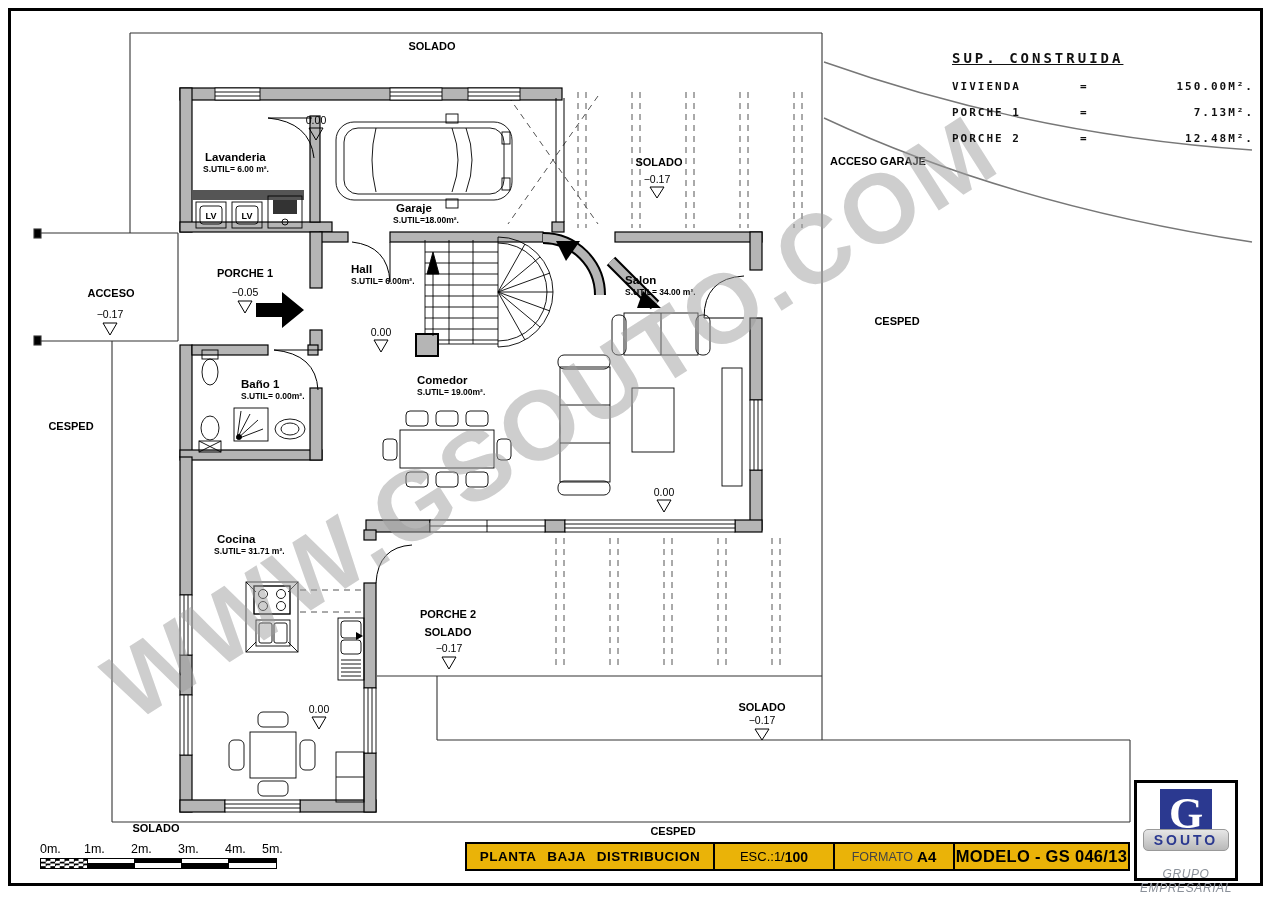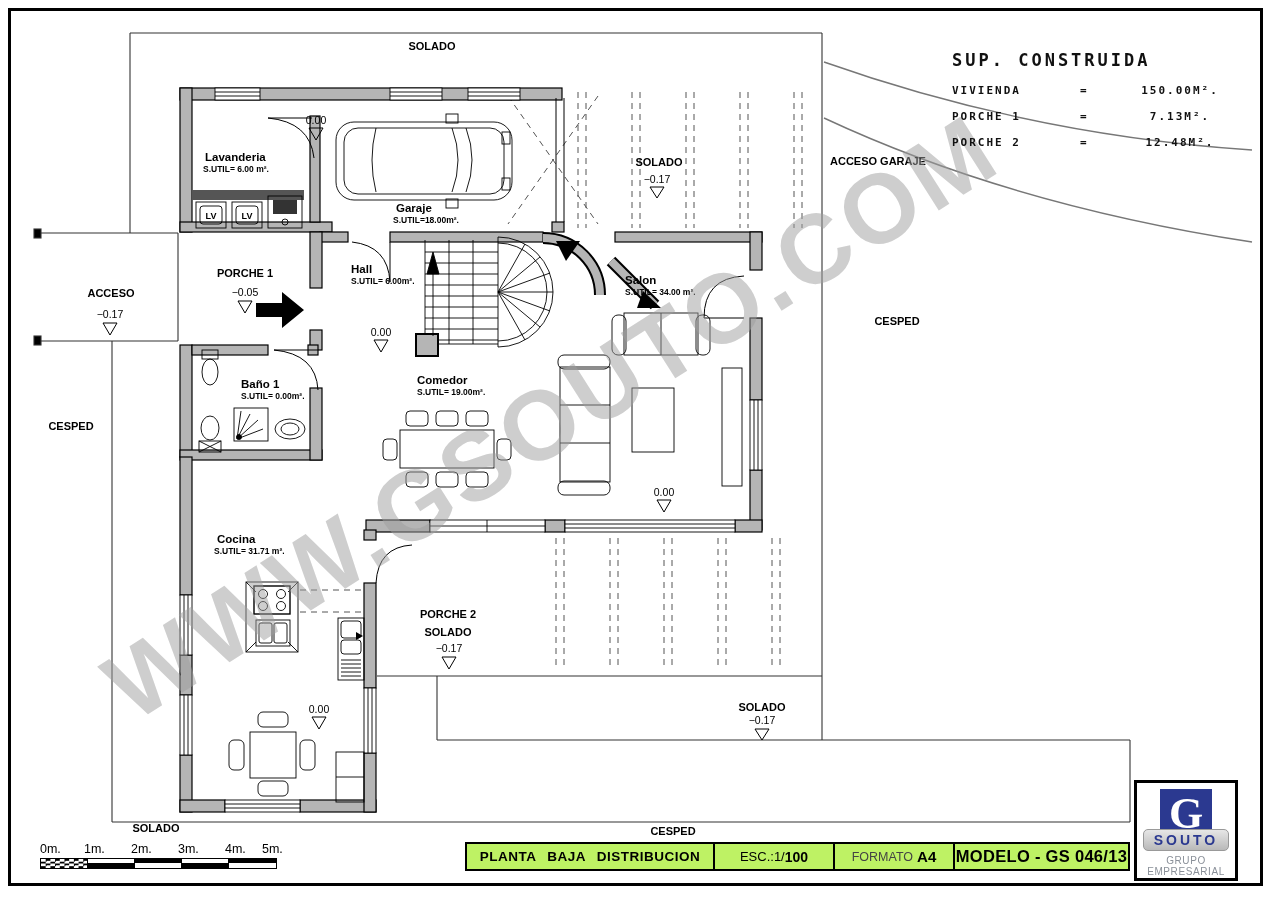--- a/index.html
+++ b/index.html
@@ -6,51 +6,51 @@
   .sheet{position:relative;width:1273px;height:900px;background:#fff;overflow:hidden;
          font-family:"Liberation Sans",sans-serif;}
   .frame{position:absolute;left:8px;top:8px;right:10px;bottom:14px;border:3px solid #000;z-index:0;}
   svg.plan{position:absolute;left:0;top:0;z-index:1;}
   .watermark{position:absolute;left:115px;top:640px;height:110px;z-index:2;
              transform:rotate(-32.5deg);transform-origin:left center;
              font-weight:bold;font-size:98px;letter-spacing:4px;line-height:110px;
              color:#9e9e9e;opacity:.5;white-space:nowrap;pointer-events:none;}
   .legend{position:absolute;left:952px;top:50px;width:302px;z-index:3;
           font-family:"DejaVu Sans Mono",monospace;font-weight:bold;color:#111;}
-  .legend .ltitle{font-size:17px;letter-spacing:3px;margin-bottom:14px;}
+  .legend .ltitle{font-size:14px;letter-spacing:3px;margin-bottom:14px;text-decoration:underline;}
   .lrow{display:flex;font-size:11px;letter-spacing:2px;margin-bottom:13px;}
   .lrow .ll{width:128px;}
   .lrow .le{width:26px;}
-  .lrow .lval{flex:1;text-align:center;}
+  .lrow .lval{flex:1;text-align:right;}
   .scalebar{position:absolute;left:40px;top:842px;width:236px;height:26px;z-index:3;}
   .sb-labels{position:relative;height:15px;font-size:12.5px;color:#000;}
   .sb-labels span{position:absolute;top:0;}
   .sb-bar{position:absolute;left:0;top:16px;width:235px;height:9px;border:1px solid #000;display:flex;}
   .sb-seg{width:47px;height:100%;border-right:1px solid #000;box-sizing:border-box;}
   .sb-seg:last-child{border-right:none;}
   .sb-check{background:repeating-conic-gradient(#000 0% 25%, #fff 0% 50%) 0 0 / 9.4px 4.5px;}
   .sb-wb{background:linear-gradient(#fff 0 50%, #000 0);}
   .sb-bw{background:linear-gradient(#000 0 50%, #fff 0);}
   .titlebar{position:absolute;left:465px;top:842px;width:665px;height:29px;z-index:3;
-            border:2px solid #000;display:flex;background:#bef264;box-sizing:border-box;align-items:stretch;}
+            border:2px solid #000;display:flex;background:#eab308;box-sizing:border-box;align-items:stretch;}
   .tcell{display:flex;align-items:center;justify-content:center;border-right:2px solid #000;box-sizing:border-box;}
   .tc1{width:248px;font-weight:bold;font-size:13.5px;word-spacing:7px;letter-spacing:.5px;}
   .tc2{width:120px;font-size:13px;}
   .tc2 b{font-size:14px;}
   .tc3{width:120px;font-size:12.5px;color:#444;}
   .tc3 b{color:#000;font-size:15px;margin-left:4px;}
   .tc4{flex:1;border-right:none;font-weight:bold;font-size:16.5px;letter-spacing:.3px;}
   .logo{position:absolute;left:1134px;top:780px;width:104px;height:101px;z-index:4;
         border:3px solid #000;background:#fff;box-sizing:border-box;text-align:center;}
   .gsq{width:52px;height:52px;margin:6px auto 0;background:#2b3990;color:#fff;
        font-weight:bold;font-size:44px;line-height:50px;font-family:"Liberation Serif",serif;}
   .splate{width:86px;height:22px;margin:-12px auto 0;position:relative;border-radius:5px;
           background:linear-gradient(#e6e6e6,#b9b9b9);border:1px solid #999;box-sizing:border-box;
           font-weight:bold;font-size:14px;letter-spacing:3px;color:#2b3990;line-height:20px;}
-  .gtag{margin-top:4px;font-size:10px;letter-spacing:.6px;color:#8a9099;}
+  .gtag{margin-top:16px;font-size:12px;letter-spacing:.6px;color:#8a9099;font-style:italic;}
   text{font-family:"Liberation Sans",sans-serif;fill:#000;}
   .slb{font-size:11px;font-weight:bold;}
   .rn{font-size:11.5px;font-weight:bold;}
   .ra{font-size:8.5px;font-weight:bold;}
   .lv{font-size:10.5px;}
 </style>
 </head>
 <body>
 
 <div class="sheet">

